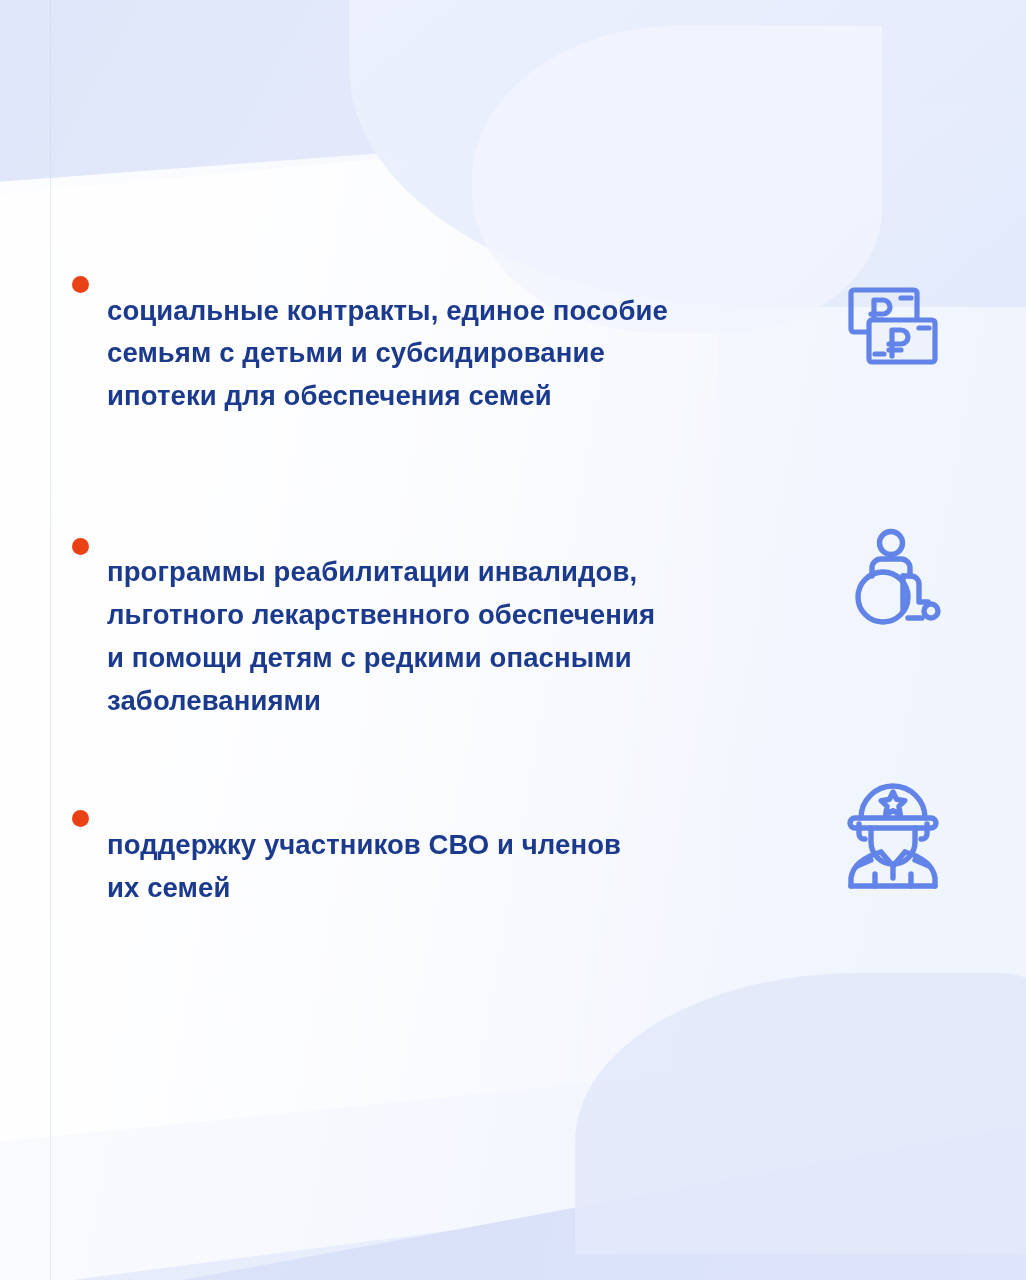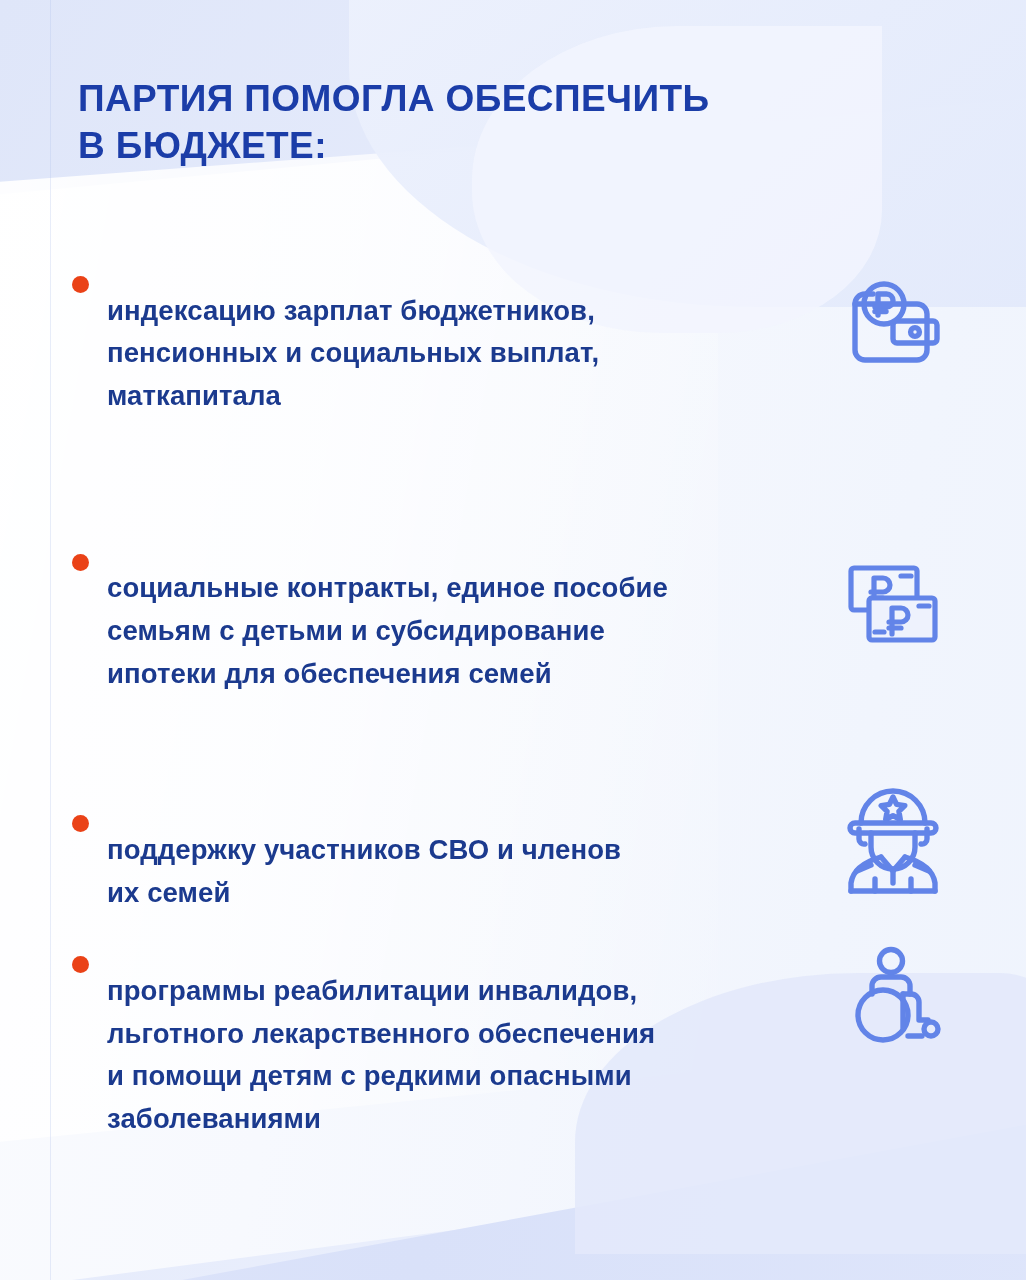--- a/index.html
+++ b/index.html
@@ -193,46 +193,23 @@
   <div class="bg-sheet"></div>
   <div class="bg-wash-left"></div>
   <div class="bg-wave-top"></div>
   <div class="bg-wave-top2"></div>
   <div class="bg-band-bottom"></div>
   <div class="bg-band-bottom-soft"></div>
   <div class="bg-seam"></div>
 
   <div class="content">
 
-    <h1 class="headline">ПАРТИЯ ПОМОГЛА ОБЕСПЕЧИТЬ
-В БЮДЖЕТЕ:</h1>
 
     <div class="bullets">
 
-      <div class="bullet-row b1">
-        <span class="dot"></span>
-        <p class="bullet-text">индексацию зарплат бюджетников,
-пенсионных и социальных выплат,
-маткапитала</p>
-        <span class="bullet-icon icon-wallet">
-          <svg width="104" height="92" viewBox="0 0 104 92" fill="none" stroke="#6284E8" stroke-width="5.4" stroke-linecap="round" stroke-linejoin="round">
-
-            <path d="M14 26 h62 a10 10 0 0 1 10 10 v36 a10 10 0 0 1 -10 10 H24 a10 10 0 0 1 -10 -10 V26z"></path>
-
-            <path d="M14 26 a10 10 0 0 1 10 -10 h8"></path>
-
-            <rect x="52" y="43" width="44" height="22" rx="4"></rect>
-            <circle cx="74" cy="54" r="4.4"></circle>
-
-            <circle cx="43" cy="26" r="20"></circle>
-            <path d="M37 37 V16 h8.5 a6.5 6.5 0 0 1 0 13 H34"></path>
-            <path d="M34 33.5 h11"></path>
-          </svg>
-        </span>
-      </div>
 
       <div class="bullet-row b2">
         <span class="dot"></span>
         <p class="bullet-text">социальные контракты, единое пособие
 семьям с детьми и субсидирование
 ипотеки для обеспечения семей</p>
         <span class="bullet-icon icon-notes">
           <svg width="104" height="92" viewBox="0 0 104 92" fill="none" stroke="#6284E8" stroke-width="5.2" stroke-linecap="round" stroke-linejoin="round">
 
             <rect x="10" y="8" width="66" height="42" rx="3"></rect>
@@ -242,54 +219,20 @@
 
             <rect x="28" y="38" width="66" height="42" rx="3" fill="#eef2fd"></rect>
             <path d="M51 74 V48 h9 a7 7 0 0 1 0 14 H48"></path>
             <path d="M48 68 h12"></path>
             <path d="M78 46 h10"></path>
             <path d="M34 72 h9"></path>
           </svg>
         </span>
       </div>
 
-      <div class="bullet-row">
-        <span class="dot"></span>
-        <p class="bullet-text">поддержку участников СВО и членов
-их семей</p>
-        <span class="bullet-icon icon-soldier">
-          <svg width="112" height="116" viewBox="0 0 112 116" fill="none" stroke="#6284E8" stroke-width="5.4" stroke-linecap="round" stroke-linejoin="round">
-
-            <path d="M24 44 a32 32 0 0 1 64 0"></path>
-
-            <path d="M18 44 h76 a5 5 0 0 1 0 10 H18 a5 5 0 0 1 0 -10z"></path>
-
-            <path d="M22 50 v10 a5 5 0 0 0 6 5"></path>
-            <path d="M90 50 v10 a5 5 0 0 1 -6 5"></path>
-
-            <path d="M56 18 l3.6 7.4 8.2 1.2 -5.9 5.8 1.4 8.1 -7.3 -3.8 -7.3 3.8 1.4 -8.1 -5.9 -5.8 8.2 -1.2z"></path>
-
-            <path d="M34 54 v14 a22 22 0 0 0 44 0 V54"></path>
-
-            <path d="M44 78 l12 14 12 -14"></path>
-            <path d="M56 92 v12"></path>
-
-            <path d="M44 78 C30 82 16 90 14 104 v8"></path>
-            <path d="M68 78 C82 82 96 90 98 104 v8"></path>
-            <path d="M14 112 h84"></path>
-
-            <path d="M20 92 l14 -6"></path>
-            <path d="M92 92 l-14 -6"></path>
-
-            <path d="M38 100 v12"></path>
-            <path d="M74 100 v12"></path>
-          </svg>
-        </span>
-      </div>
-
       <div class="bullet-row b3">
         <span class="dot"></span>
         <p class="bullet-text">программы реабилитации инвалидов,
 льготного лекарственного обеспечения
 и помощи детям с редкими опасными
 заболеваниями</p>
         <span class="bullet-icon icon-wheel">
           <svg width="104" height="100" viewBox="0 0 104 100" fill="none" stroke="#6284E8" stroke-width="5.4" stroke-linecap="round" stroke-linejoin="round">
 
             <circle cx="50" cy="15" r="11.5"></circle>
@@ -300,15 +243,49 @@
 
             <path d="M62 48 h8 a8 8 0 0 1 8 8 v18 h9"></path>
             <path d="M62 48 v34"></path>
 
             <circle cx="90" cy="83" r="7"></circle>
             <path d="M67 90 h14"></path>
           </svg>
         </span>
       </div>
 
+      <div class="bullet-row">
+        <span class="dot"></span>
+        <p class="bullet-text">поддержку участников СВО и членов
+их семей</p>
+        <span class="bullet-icon icon-soldier">
+          <svg width="112" height="116" viewBox="0 0 112 116" fill="none" stroke="#6284E8" stroke-width="5.4" stroke-linecap="round" stroke-linejoin="round">
+
+            <path d="M24 44 a32 32 0 0 1 64 0"></path>
+
+            <path d="M18 44 h76 a5 5 0 0 1 0 10 H18 a5 5 0 0 1 0 -10z"></path>
+
+            <path d="M22 50 v10 a5 5 0 0 0 6 5"></path>
+            <path d="M90 50 v10 a5 5 0 0 1 -6 5"></path>
+
+            <path d="M56 18 l3.6 7.4 8.2 1.2 -5.9 5.8 1.4 8.1 -7.3 -3.8 -7.3 3.8 1.4 -8.1 -5.9 -5.8 8.2 -1.2z"></path>
+
+            <path d="M34 54 v14 a22 22 0 0 0 44 0 V54"></path>
+
+            <path d="M44 78 l12 14 12 -14"></path>
+            <path d="M56 92 v12"></path>
+
+            <path d="M44 78 C30 82 16 90 14 104 v8"></path>
+            <path d="M68 78 C82 82 96 90 98 104 v8"></path>
+            <path d="M14 112 h84"></path>
+
+            <path d="M20 92 l14 -6"></path>
+            <path d="M92 92 l-14 -6"></path>
+
+            <path d="M38 100 v12"></path>
+            <path d="M74 100 v12"></path>
+          </svg>
+        </span>
+      </div>
+
     </div>
   </div>
 </div>
 
 </body></html>

